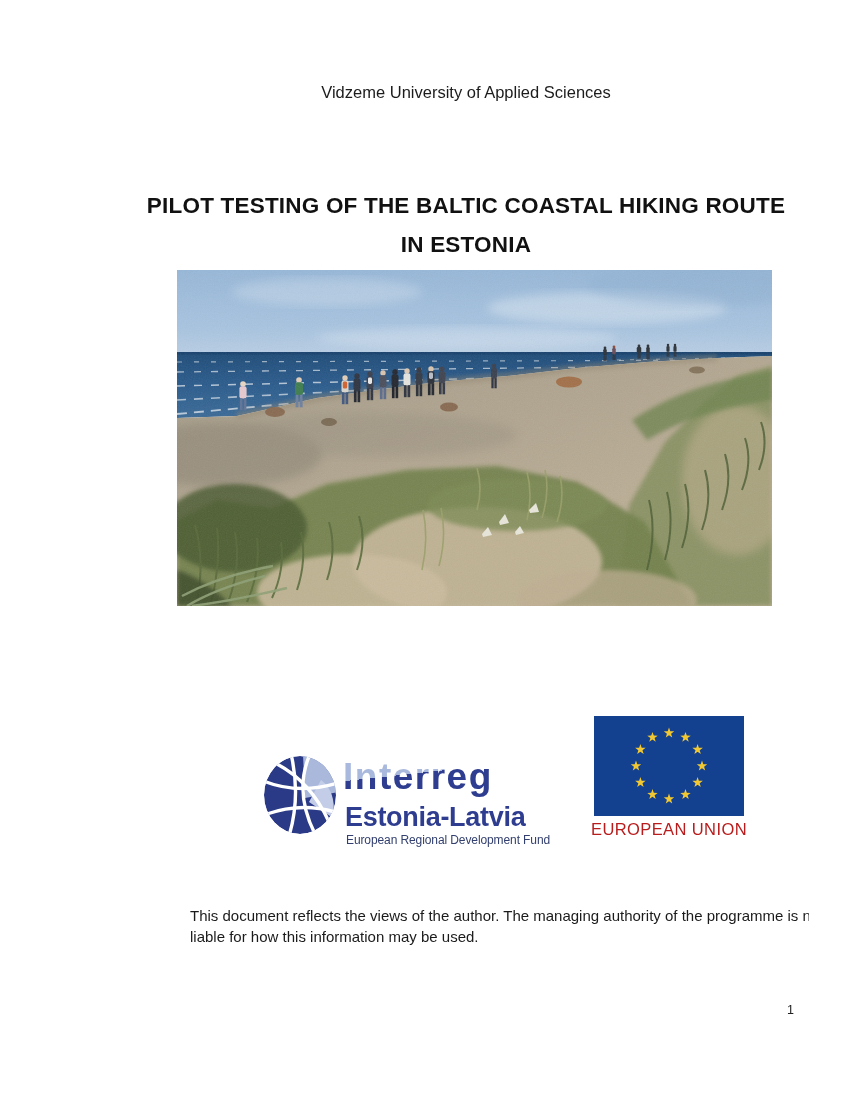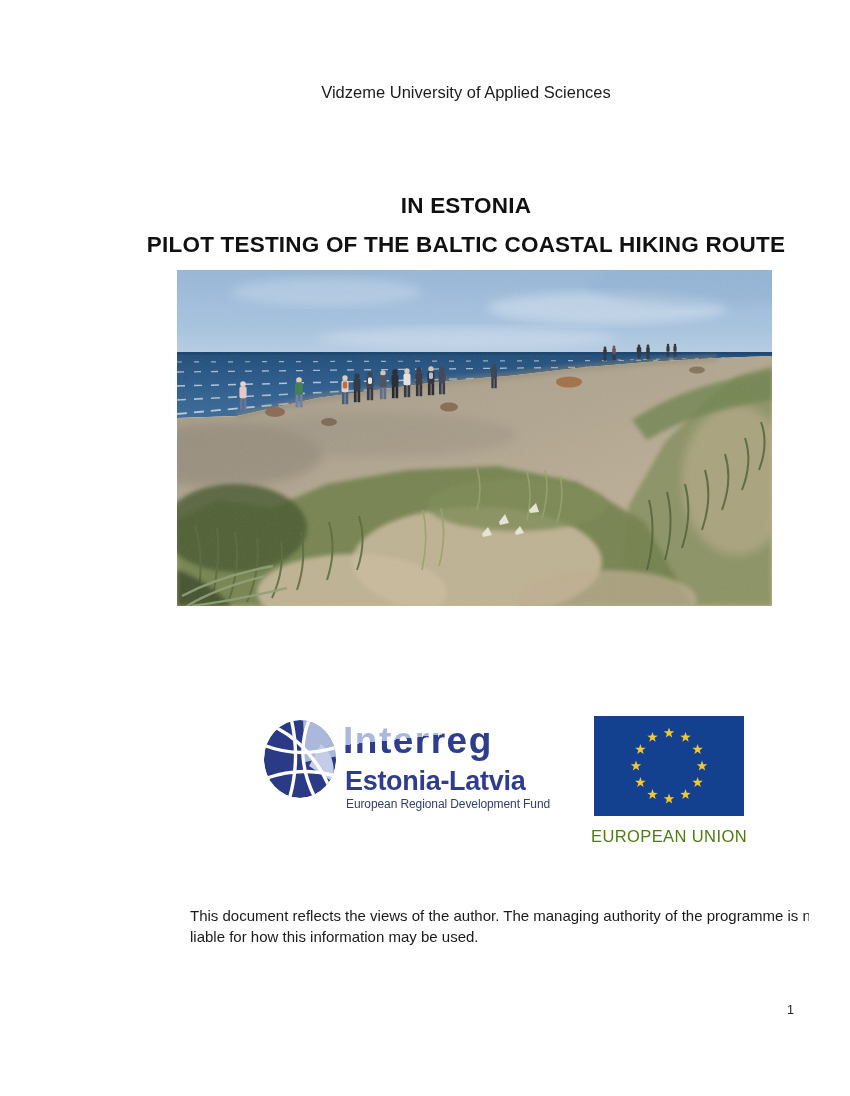--- a/index.html
+++ b/index.html
@@ -19,24 +19,24 @@
   .doc-title{
     position:absolute;top:186px;left:45px;width:760px;
     text-align:center;font-weight:bold;font-size:22.5px;line-height:39px;
     color:#111;letter-spacing:0.2px;
   }
   .photo{
     position:absolute;top:270px;left:136px;width:595px;height:336px;
     overflow:hidden;
   }
   .photo svg{display:block;}
-  .interreg-logo{position:absolute;left:222px;top:704px;width:300px;height:112px;}
+  .interreg-logo{position:absolute;left:222px;top:740px;width:300px;height:112px;}
   .eu-logo{position:absolute;left:549px;top:716px;width:158px;text-align:center;}
   .eu-label{
-    margin-top:7px;font-size:16.5px;letter-spacing:0.4px;color:#4d7c0f;
+    font-size:16.5px;letter-spacing:0.4px;color:#b91c1c;
     white-space:nowrap;
   }
   .interreg-word{font-weight:bold;font-size:37px;letter-spacing:1.5px;}
   .interreg-program{font-weight:bold;font-size:27px;letter-spacing:-0.3px;}
   .interreg-fund{font-size:12px;letter-spacing:-0.1px;}
   .disclaimer{
     position:absolute;left:107px;top:891px;width:670px;
     font-size:15px;line-height:20.5px;color:#1b1b1b;margin-left:42px;
   }
   .place-date{
@@ -51,22 +51,22 @@
 </head>
 <body>
 
 <div class="page">
 
   <div class="affiliation">
     <div>Vidzeme University of Applied Sciences</div>
   </div>
 
   <div class="doc-title">
+    <div>PILOT TESTING OF THE BALTIC COASTAL HIKING ROUTE</div>
     <div>IN ESTONIA</div>
-    <div>PILOT TESTING OF THE BALTIC COASTAL HIKING ROUTE</div>
   </div>
 
   <div class="photo">
     <svg width="595" height="336" viewBox="0 0 595 336">
       <defs>
         <linearGradient id="skyG" x1="0" y1="0" x2="0" y2="1">
           <stop offset="0" stop-color="#97b7d8"></stop>
           <stop offset="0.65" stop-color="#a8c4e0"></stop>
           <stop offset="1" stop-color="#bcd0e5"></stop>
         </linearGradient>

